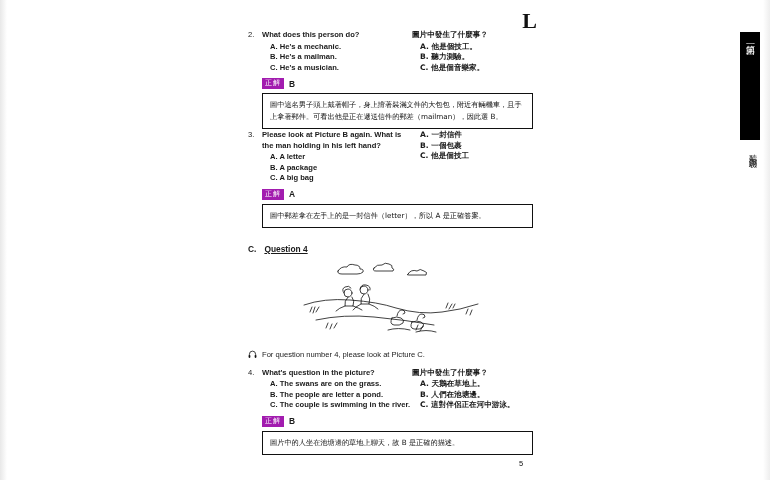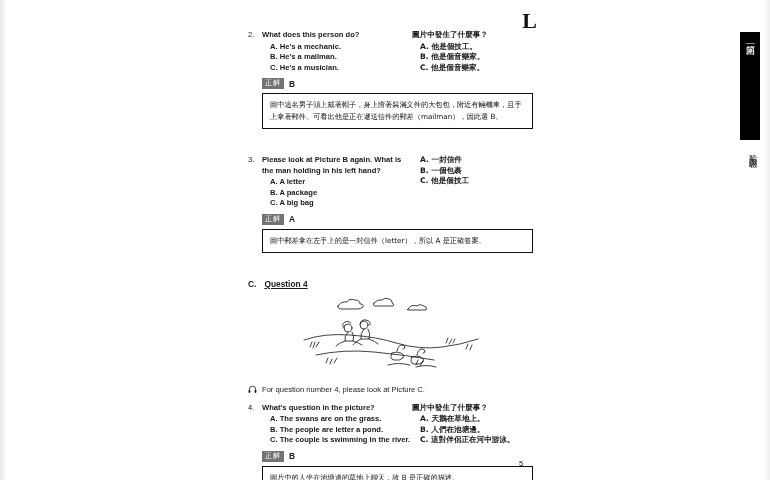--- a/index.html
+++ b/index.html
@@ -139,37 +139,37 @@
   .opt-zh { padding-left: 8px; }
 
   
   .answer-row {
     display: flex;
     align-items: center;
     gap: 5px;
     margin: 5px 0 4px 14px;
   }
   .answer-badge {
-    background: #737373;
+    background: #a21caf;
     color: #fff;
     font-size: 7px;
     line-height: 9px;
     padding: 1px 3px;
     font-family: "DejaVu Sans", sans-serif;
     letter-spacing: 1px;
   }
   .answer-letter {
     font-size: 8.4px;
     font-weight: bold;
   }
 
   
   .explanation {
     border: 1px solid #111;
-    margin: 0 0 26px 14px;
+    margin: 0 0 1px 14px;
     padding: 5px 7px;
     font-size: 7.2px;
     line-height: 12px;
     font-family: "DejaVu Sans", sans-serif;
     color: #111;
   }
 
   
   .section-head {
     display: flex;
@@ -227,21 +227,21 @@
       <div class="q-body">
         <div class="q-en">
           <div class="q-stem">What does this person do?</div>
           <div class="opt">A.  He's a mechanic.</div>
           <div class="opt">B.  He's a mailman.</div>
           <div class="opt">C.  He's a musician.</div>
         </div>
         <div class="q-zh">
           <div class="q-stem">圖片中發生了什麼事？</div>
           <div class="opt-zh">A. 他是個技工。</div>
-          <div class="opt-zh">B. 他是個音樂家。</div>
+          <div class="opt-zh">B. 聽力測驗。</div>
           <div class="opt-zh">C. 他是個音樂家。</div>
         </div>
       </div>
     </div>
 
     <div class="answer-row">
       <span class="answer-badge">正解</span>
       <span class="answer-letter">B</span>
     </div>
 

